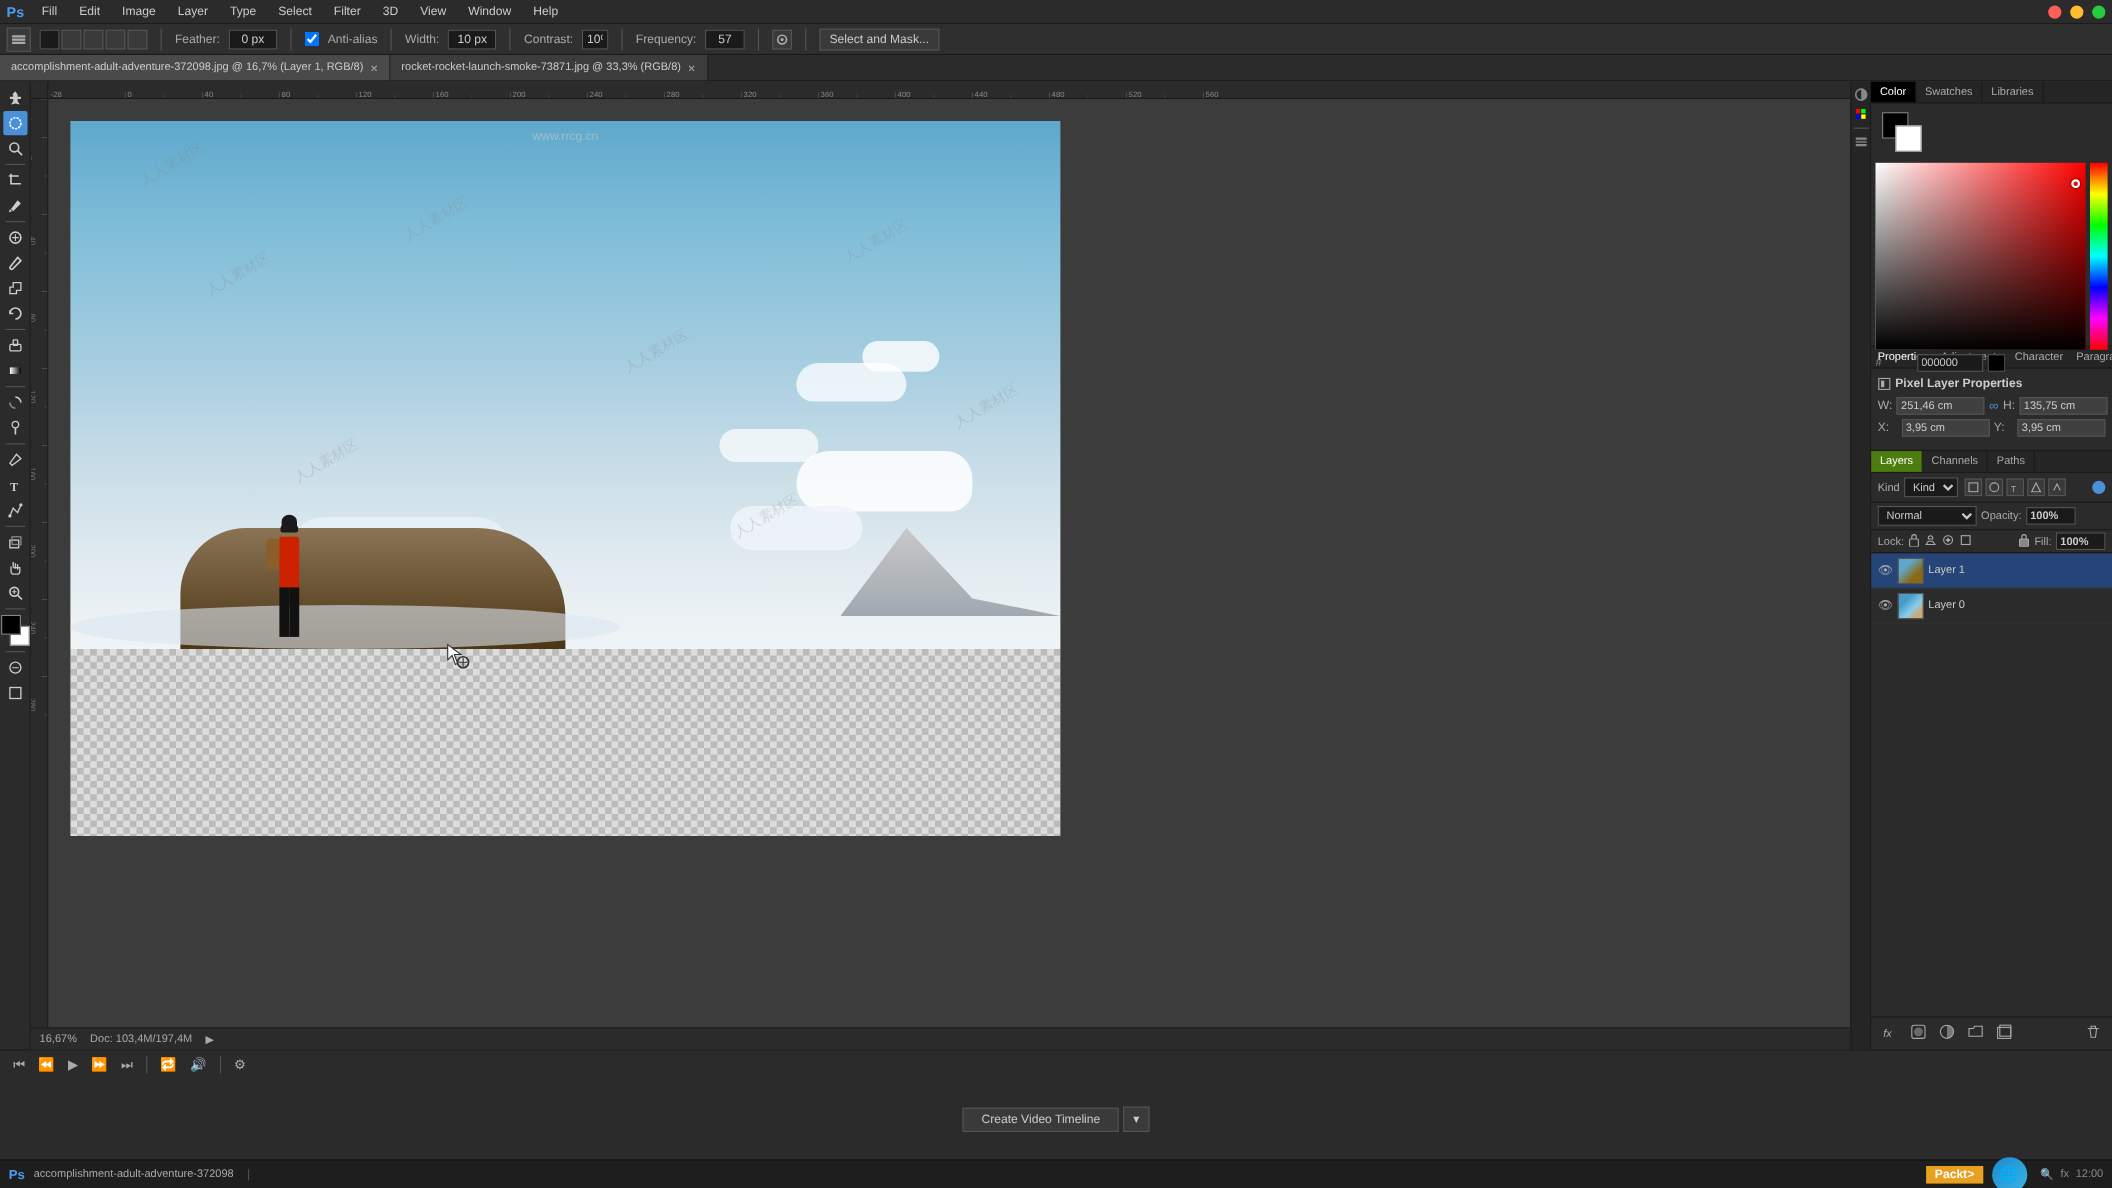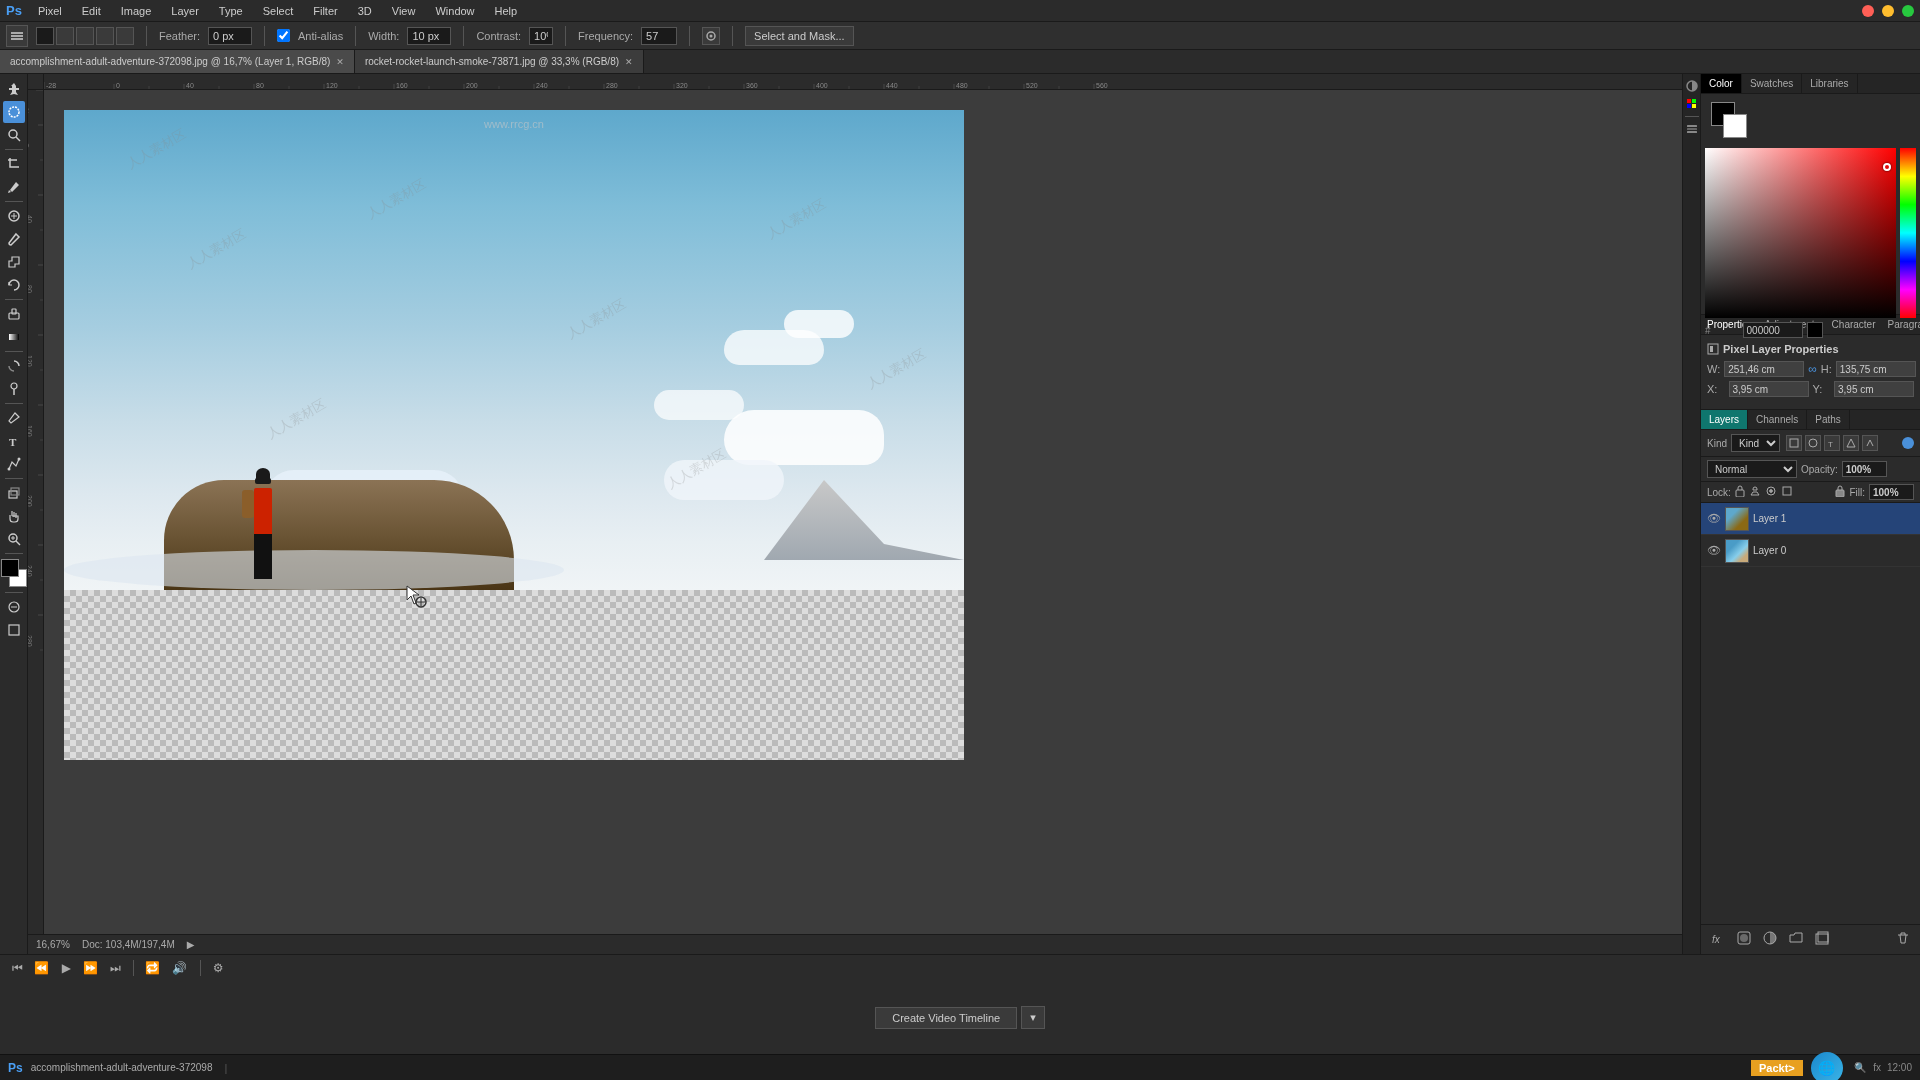--- a/index.html
+++ b/index.html
@@ -9,21 +9,21 @@
     #menu-bar { background: #2b2b2b; height: 22px; display: flex; align-items: center; padding: 0 6px; gap: 12px; border-bottom: 1px solid #1a1a1a; flex-shrink: 0; }
     .menu-item { color: #ccc; font-size: 11px; cursor: pointer; padding: 2px 4px; }
     .window-controls { margin-left: auto; display: flex; gap: 8px; }
     .win-btn { width: 12px; height: 12px; border-radius: 50%; cursor: pointer; }
     .win-close { background: #ff5f56; }
     .win-min { background: #ffbd2e; }
     .win-max { background: #27c93f; }
 
     
     #toolbar { background: #2f2f2f; height: 28px; display: flex; align-items: center; padding: 0 6px; gap: 8px; border-bottom: 1px solid #1a1a1a; flex-shrink: 0; }
-    .toolbar-input { background: #1a1a1a; border: 1px solid #555; color: #ccc; font-size: 11px; padding: 1px 4px; width: 50px; height: 18px; }
+    .toolbar-input { background: #1a1a1a; border: 1px solid #555; color: #ccc; font-size: 11px; padding: 1px 4px; width: 50px; height: 18px; text-align: center; }
     .toolbar-label { color: #aaa; }
     .toolbar-btn { background: #3a3a3a; border: 1px solid #555; color: #ccc; padding: 1px 8px; cursor: pointer; font-size: 11px; height: 20px; }
     .toolbar-sep { width: 1px; height: 20px; background: #555; margin: 0 4px; }
 
     
     #tabs-bar { background: #2b2b2b; height: 24px; display: flex; align-items: center; border-bottom: 1px solid #1a1a1a; flex-shrink: 0; overflow: hidden; }
     .tab { background: #3c3c3c; color: #ccc; font-size: 10px; padding: 2px 10px; border-right: 1px solid #1a1a1a; cursor: pointer; height: 24px; display: flex; align-items: center; gap: 6px; white-space: nowrap; }
     .tab.active { background: #4a4a4a; }
     .tab-close { color: #aaa; font-size: 9px; cursor: pointer; }
 
@@ -71,21 +71,21 @@
     .props-content { padding: 8px 6px; }
     .props-row { display: flex; align-items: center; gap: 4px; margin-bottom: 4px; font-size: 11px; }
     .props-label { color: #aaa; width: 20px; }
     .props-input { background: #404040; border: 1px solid #555; color: #ccc; font-size: 10px; padding: 1px 3px; width: 80px; height: 16px; }
     .props-title { color: #ccc; font-size: 11px; font-weight: bold; margin-bottom: 6px; display: flex; align-items: center; gap: 4px; }
 
     
     #layers-panel { flex: 1; display: flex; flex-direction: column; overflow: hidden; }
     .layers-tabs { display: flex; border-bottom: 1px solid #1a1a1a; background: #252525; }
     .layers-tab { font-size: 10px; color: #aaa; padding: 4px 8px; cursor: pointer; border-right: 1px solid #1a1a1a; }
-    .layers-tab.active { color: #fff; background: #0f766e; }
+    .layers-tab.active { color: #fff; background: #4d7c0f; }
     .layers-controls { padding: 4px 6px; display: flex; gap: 4px; align-items: center; border-bottom: 1px solid #1a1a1a; }
     .layers-ctrl-label { color: #aaa; font-size: 10px; }
     .layers-select { background: #1a1a1a; border: 1px solid #555; color: #ccc; font-size: 10px; padding: 1px 3px; height: 18px; }
     .layers-lock-row { padding: 2px 6px; display: flex; align-items: center; gap: 4px; border-bottom: 1px solid #1a1a1a; font-size: 10px; color: #aaa; }
     .lock-icon-btn { font-size: 10px; cursor: pointer; color: #aaa; }
     .blend-select { background: #1a1a1a; border: 1px solid #555; color: #ccc; font-size: 10px; padding: 1px 3px; height: 18px; width: 90px; }
     .opacity-input { background: #1a1a1a; border: 1px solid #555; color: #ccc; font-size: 10px; padding: 1px 3px; width: 45px; height: 16px; font-weight: bold; }
     .layers-list { flex: 1; overflow-y: auto; }
     .layer-item { display: flex; align-items: center; gap: 4px; padding: 3px 6px; cursor: pointer; height: 32px; border-bottom: 1px solid #333; }
     .layer-item.active { background: #254478; }
@@ -115,21 +115,21 @@
 
     
     ::-webkit-scrollbar { width: 8px; height: 8px; background: #2b2b2b; }
     ::-webkit-scrollbar-thumb { background: #555; border-radius: 4px; }
   </style>
 </head>
 <body>
 
 <div id="menu-bar">
   <span style="color:#4a9ff5;font-weight:bold;font-size:13px;">Ps</span>
-  <span class="menu-item">Pixel</span>
+  <span class="menu-item">Fill</span>
   <span class="menu-item">Edit</span>
   <span class="menu-item">Image</span>
   <span class="menu-item">Layer</span>
   <span class="menu-item">Type</span>
   <span class="menu-item">Select</span>
   <span class="menu-item">Filter</span>
   <span class="menu-item">3D</span>
   <span class="menu-item">View</span>
   <span class="menu-item">Window</span>
   <span class="menu-item">Help</span>

